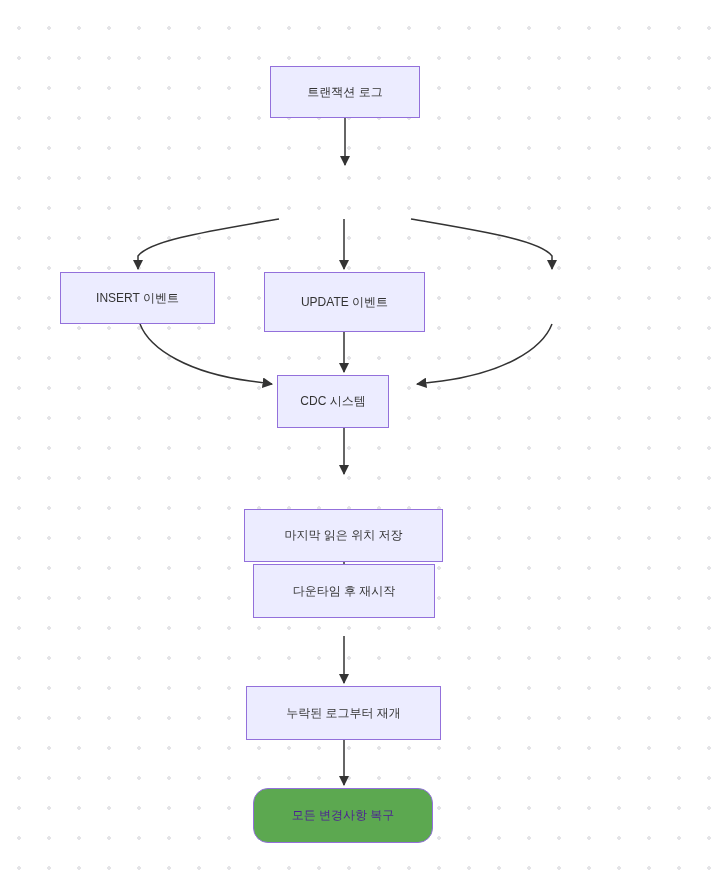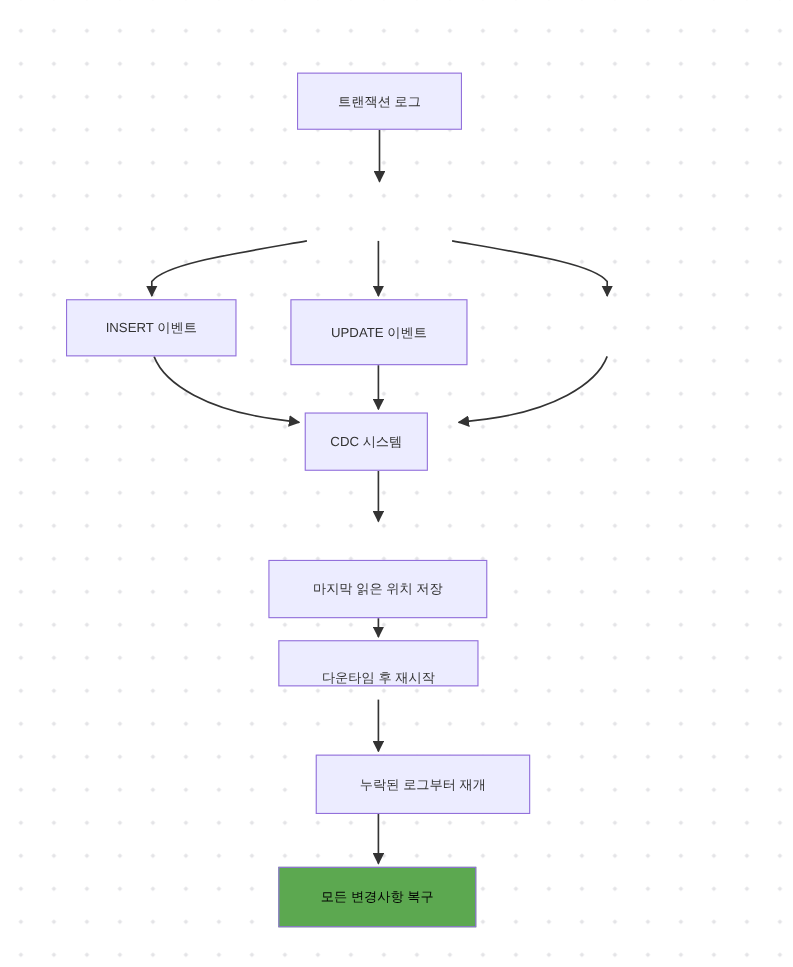--- a/index.html
+++ b/index.html
@@ -50,21 +50,22 @@
     font-size: 12px;
     line-height: 1.2;
     text-align: center;
     white-space: nowrap;
   }
   .node--light-green {
     background: var(--highlight-light-fill, #d6e8ce);
   }
   .node--green {
     background: var(--highlight-strong-fill, #5ca850);
-    color: #000000;
+    color: #4c1d95;
+    border-radius: 15px;
   }
 </style>
 </head>
 <body>
 
 <div class="canvas">
 
   <svg class="edge-layer" width="721" height="879" viewBox="0 0 721 879" xmlns="http://www.w3.org/2000/svg">
     <defs>
       <marker id="arrowhead" viewBox="0 0 10 10" refX="9" refY="5" markerWidth="7" markerHeight="7" orient="auto-start-reverse">
@@ -103,25 +104,25 @@
 
 
   <div class="node" style="left:277px; top:375px; width:112px; height:53px;">
     <span>CDC 시스템</span>
   </div>
 
   <div class="node" style="left:244px; top:477px; width:199px; height:53px;margin-top:32px;">
     <span>마지막 읽은 위치 저장</span>
   </div>
 
-  <div class="node" style="left:253px; top:582px; width:182px; height:42px;align-items:flex-end;">
+  <div class="node" style="left:253px; top:564px; width:182px; height:54px;">
     <span>다운타임 후 재시작</span>
   </div>
 
-  <div class="node" style="left:246px; top:686px; width:195px; height:54px;margin-left:41px;">
+  <div class="node" style="left:246px; top:686px; width:195px; height:54px;">
     <span>누락된 로그부터 재개</span>
   </div>
 
   <div class="node node--green" style="left:253px; top:788px; width:180px; height:55px;">
     <span>모든 변경사항 복구</span>
   </div>
 
 </div>
 
 </body></html>

